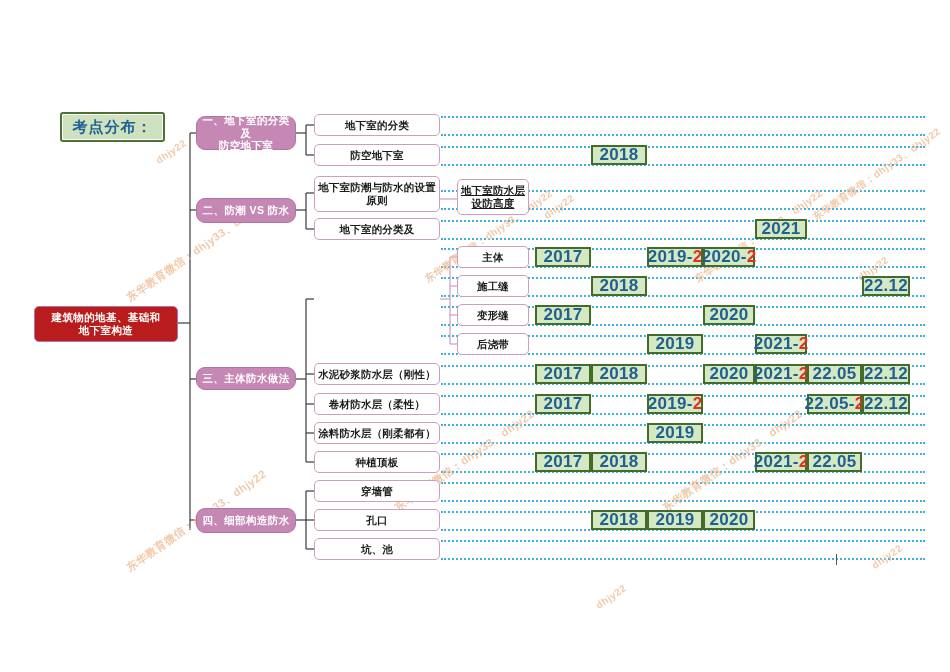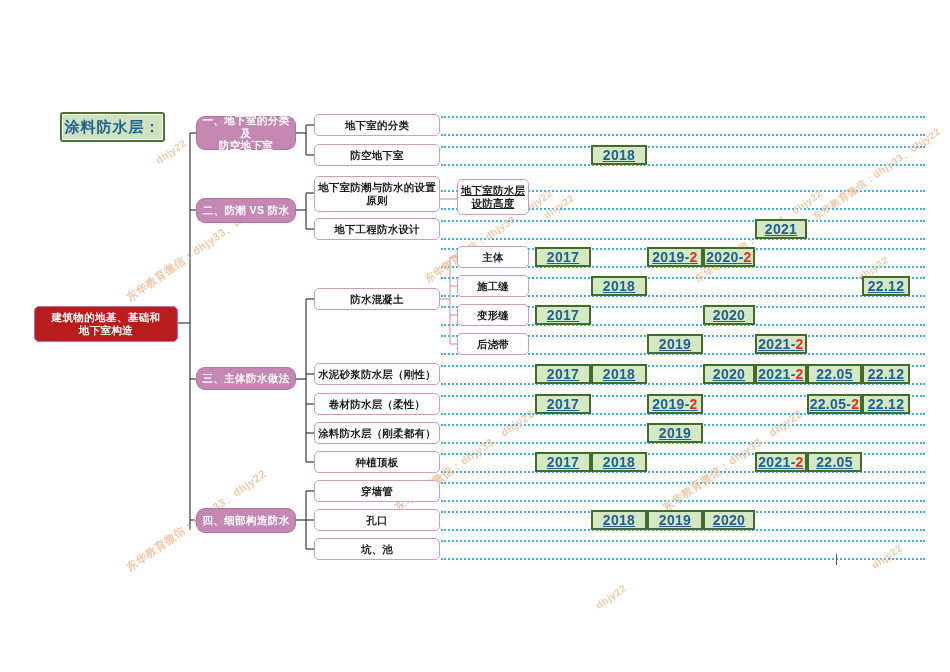--- a/index.html
+++ b/index.html
@@ -59,22 +59,22 @@
   .drow{
     position:absolute;height:0;border-top:2px dotted #29a8dd;
     opacity:.9;
   }
 
   
   .badge{
     position:absolute;box-sizing:border-box;
     background:#d5e8c4;border:2px solid #436b2a;
     display:flex;align-items:center;justify-content:center;
-    color:#1f6091;font-size:14px;font-weight:bold;
-    letter-spacing:.3px;white-space:nowrap;text-decoration:underline;
+    color:#1f6091;font-size:17px;font-weight:bold;
+    letter-spacing:.3px;white-space:nowrap;
   }
   .badge .sfx{color:#e03020;font-weight:bold;}
   .badge .dash{color:#1f6091;}
   .cursor{
     position:absolute;width:1px;height:11px;background:#555;
   }
 </style>
 </head>
 <body>
 
@@ -171,37 +171,36 @@
       <div class="wm" style="left: 430px; top: 272px; font-size: 10px;">东华教育微信：dhjy33、dhjy22</div>
       <div class="wm" style="left: 700px; top: 272px; font-size: 10px;">东华教育微信：dhjy33、dhjy22</div>
       <div class="wm" style="left: 862px; top: 272px; font-size: 10px;">dhjy22</div>
       <div class="wm" style="left: 548px; top: 210px; font-size: 10px;">dhjy22</div>
       <div class="wm" style="left: 818px; top: 210px; font-size: 10px;">东华教育微信：dhjy33、dhjy22</div>
       <div class="wm" style="left: 160px; top: 155px; font-size: 10px;">dhjy22</div>
       <div class="wm" style="left: 876px; top: 560px; font-size: 10px;">dhjy22</div>
       <div class="wm" style="left: 600px; top: 600px; font-size: 10px;">dhjy22</div>
     </div>
 
-  <div class="node title-chip" style="left:60px;top:112px;width:105px;height:30px;">涂料防水层：</div>
+  <div class="node title-chip" style="left:60px;top:112px;width:105px;height:30px;">考点分布：</div>
 
   <div class="node root" style="left:34px;top:306px;width:144px;height:36px;white-space:pre-line;">建筑物的地基、基础和
 地下室构造</div>
 
   <div class="node branch" style="left:196px;top:116px;width:100px;height:34px;white-space:pre-line;">一、地下室的分类及
 防空地下室</div>
   <div class="node branch" style="left:196px;top:198px;width:100px;height:25px;white-space:pre-line;">二、防潮 VS 防水</div>
   <div class="node branch" style="left:196px;top:367px;width:100px;height:23px;white-space:pre-line;">三、主体防水做法</div>
   <div class="node branch" style="left:196px;top:508px;width:100px;height:25px;white-space:pre-line;">四、细部构造防水</div>
 
   <div class="node leaf" style="left:314px;top:114px;width:126px;height:22px;">地下室的分类</div>
   <div class="node leaf" style="left:314px;top:144px;width:126px;height:22px;">防空地下室</div>
   <div class="node leaf" style="left:314px;top:176px;width:126px;height:36px;white-space:pre-line;">地下室防潮与防水的设置
 原则</div>
-  <div class="node leaf" style="left:314px;top:218px;width:126px;height:22px;">地下工程防水设计</div>
-  <div class="node leaf" style="left:314px;top:288px;width:126px;height:22px;">防水混凝土</div>
+  <div class="node leaf" style="left:314px;top:218px;width:126px;height:22px;">地下室的分类及</div>
   <div class="node leaf" style="left:314px;top:363px;width:126px;height:22px;">水泥砂浆防水层（刚性）</div>
   <div class="node leaf" style="left:314px;top:393px;width:126px;height:22px;">卷材防水层（柔性）</div>
   <div class="node leaf" style="left:314px;top:422px;width:126px;height:22px;">涂料防水层（刚柔都有）</div>
   <div class="node leaf" style="left:314px;top:451px;width:126px;height:22px;">种植顶板</div>
   <div class="node leaf" style="left:314px;top:480px;width:126px;height:22px;">穿墙管</div>
   <div class="node leaf" style="left:314px;top:509px;width:126px;height:22px;">孔口</div>
   <div class="node leaf" style="left:314px;top:538px;width:126px;height:22px;">坑、池</div>
 
   <div class="node leaf sub" style="left:457px;top:179px;width:72px;height:36px;white-space:pre-line;text-decoration:underline;">地下室防水层
 设防高度</div>

